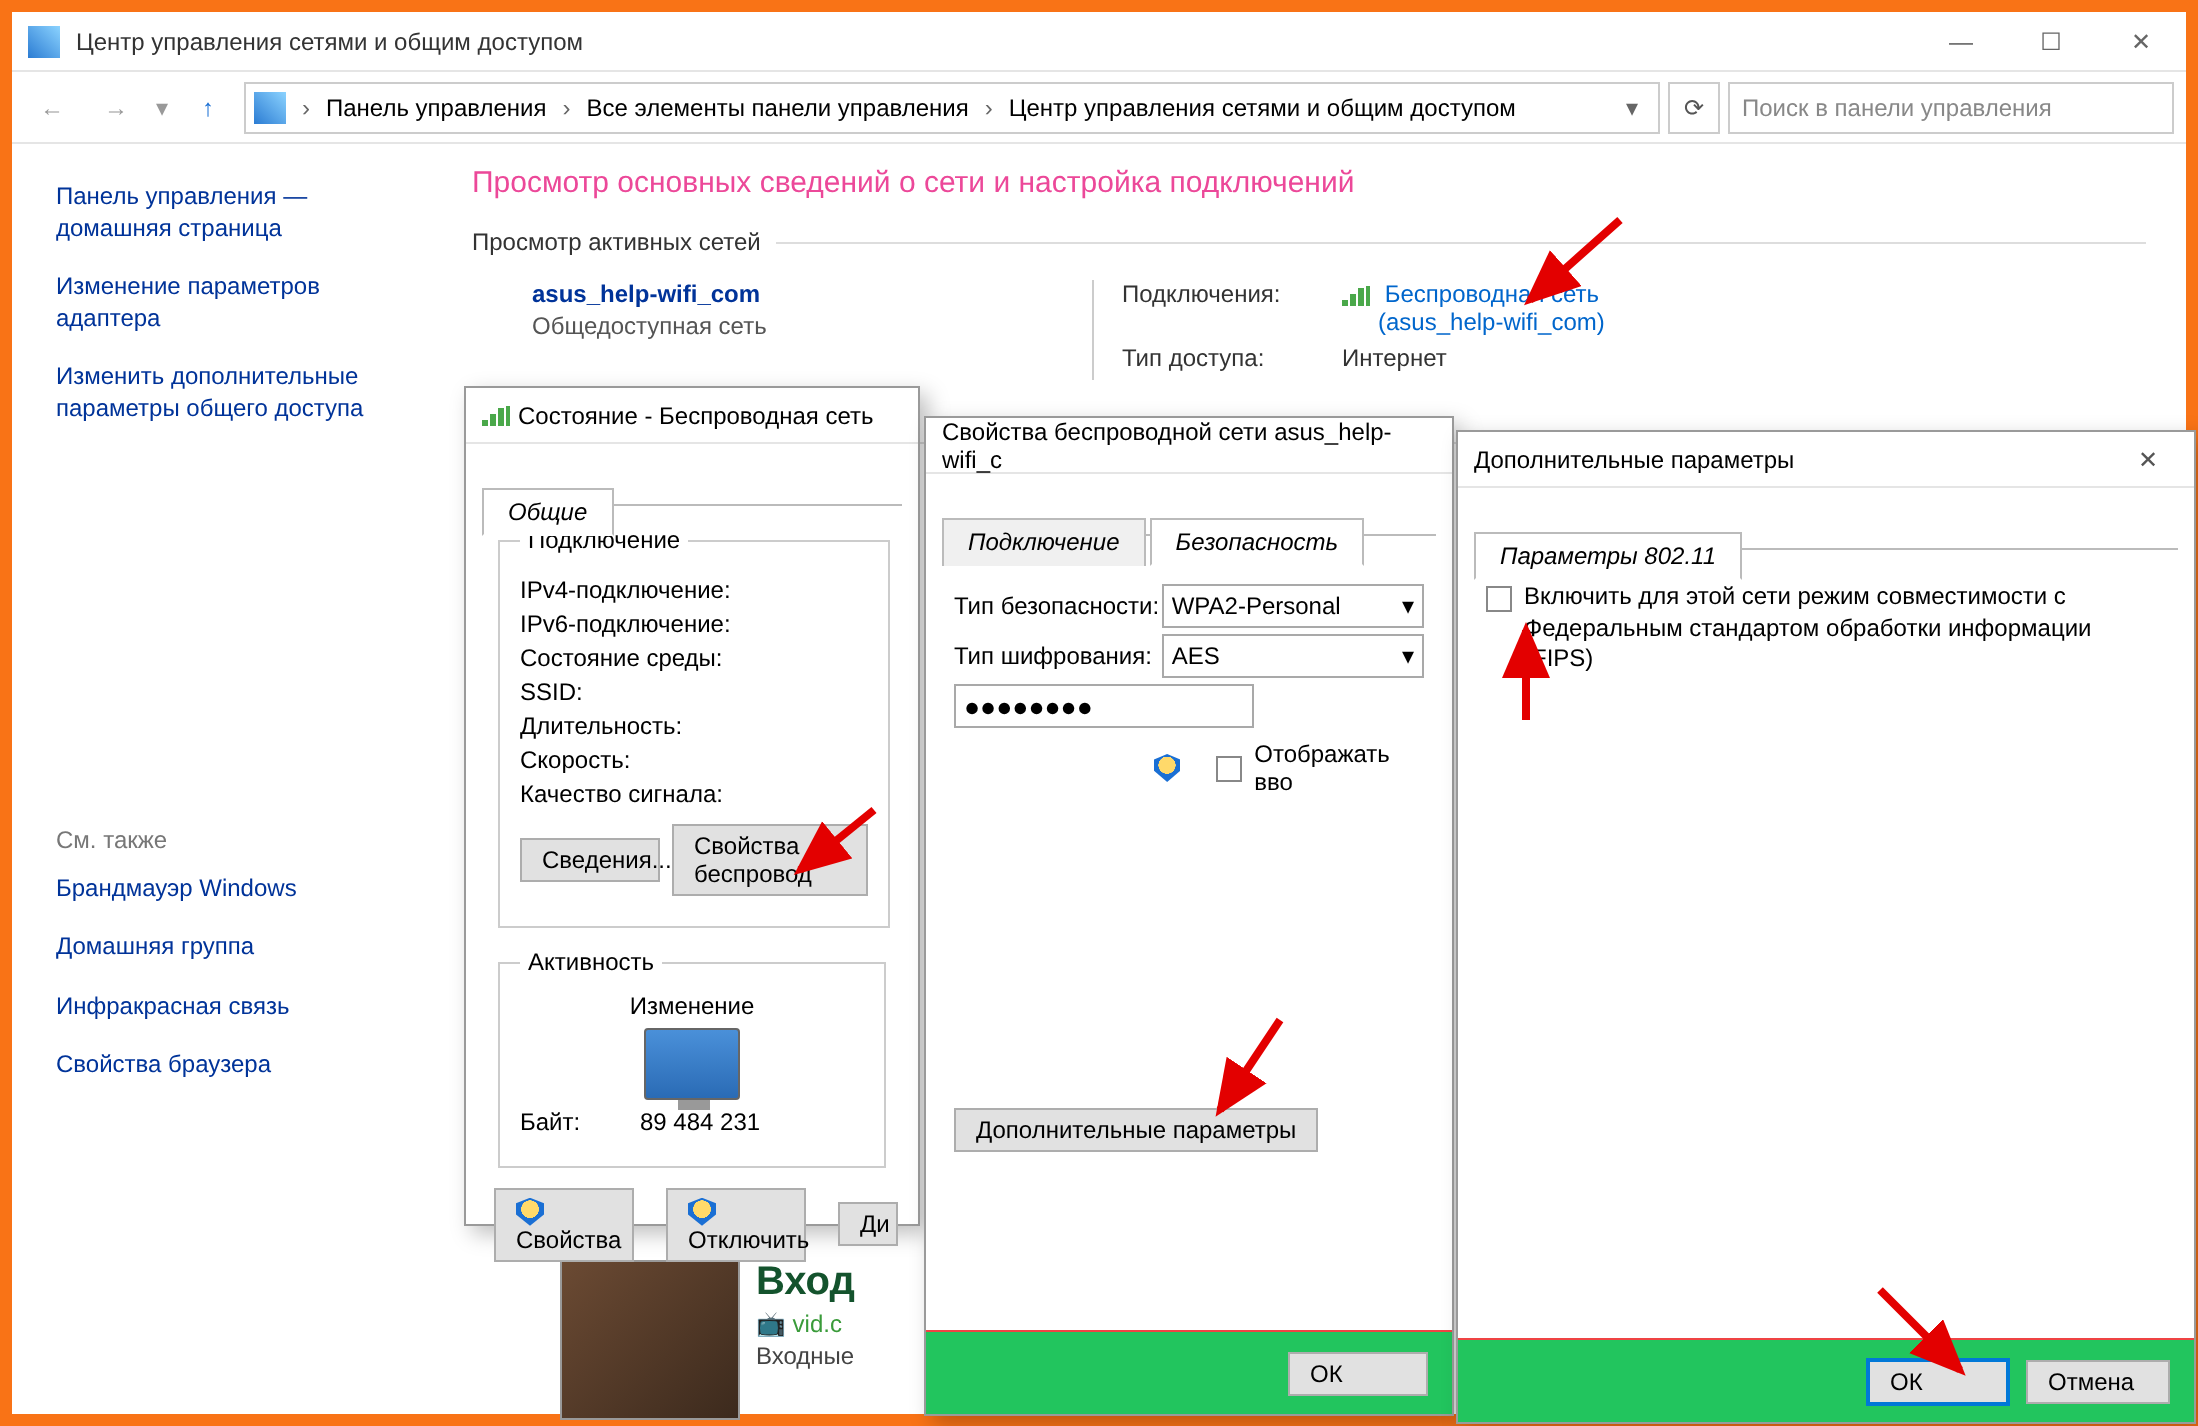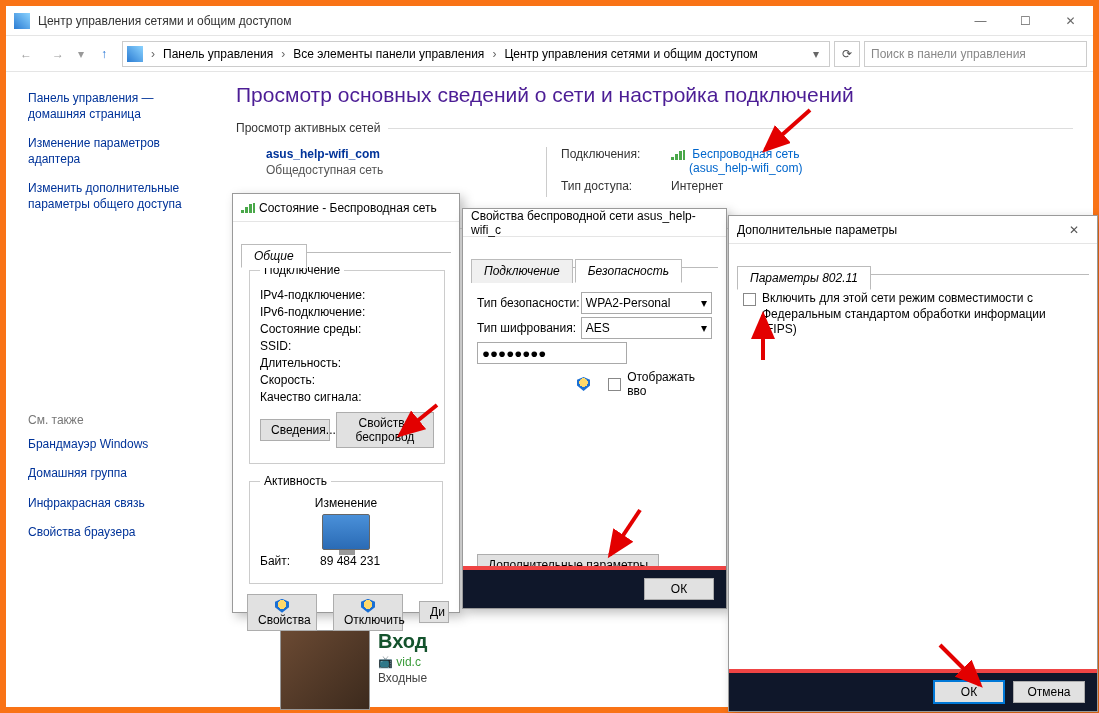--- a/index.html
+++ b/index.html
@@ -124,22 +124,22 @@
     margin-top: 200px;
     margin-bottom: 10px;
   }
 
   .content-area {
     flex: 1;
     padding: 10px 20px;
     position: relative;
   }
   .content-title {
-    color: #4c1d95;
-    font-size: 21px;
+    color: #ec4899;
+    font-size: 15px;
     margin-bottom: 14px;
   }
   .section-label {
     color: #333;
     margin-bottom: 8px;
     display: flex;
     align-items: center;
   }
   .section-label::after {
     content: "";
@@ -226,21 +226,21 @@
     margin-bottom: 10px;
   }
   legend { padding: 0 4px; }
   .row { display: flex; align-items: center; margin: 3px 0; }
   .row .label { width: 160px; }
   .btn {
     border: 1px solid #adadad;
     background: #e1e1e1;
     padding: 3px 10px;
     min-width: 70px;
-    text-align: center;
+    text-align: left;
     cursor: pointer;
   }
   .btn.primary { border: 2px solid #0078d7; background: #e1e1e1; }
   input[type=text].field, .field-sel {
     border: 1px solid #a9a9a9;
     height: 22px;
     padding: 0 4px;
     width: 150px;
     background: #fff;
   }
@@ -268,22 +268,22 @@
     content: "";
     position: absolute;
     bottom: -6px; left: 16px;
     width: 16px; height: 5px;
     background: #999;
   }
   .dlg-footer {
     position: absolute;
     left: 0; right: 0; bottom: 0;
     height: 42px;
-    background: #0f172a;
-    border-top: 4px solid #ef4444;
+    background: #22c55e;
+    border-top: 1px solid #ef4444;
     display: flex;
     align-items: center;
     justify-content: flex-end;
     padding-right: 12px;
     gap: 8px;
   }
 
   .checkbox {
     width: 13px; height: 13px;
     border: 1px solid #888;
@@ -460,21 +460,21 @@
       </div>
     </fieldset>
     <div class="row" style="gap:16px">
       <span class="btn"><span class="shield"></span> <span>Свойства</span></span>
       <span class="btn"><span class="shield"></span> <span>Отключить</span></span>
       <span class="btn" style="min-width:30px">Ди</span>
     </div>
   </div>
 </div>
 
-<div class="dialog" style="left:462px; top:208px; width:265px; height:401px;">
+<div class="dialog" style="left:462px; top:208px; width:265px; height:500px;">
   <div class="dlg-title">
     <span class="t">Свойства беспроводной сети asus_help-wifi_c</span>
   </div>
   <div class="tabstrip">
     <div class="tab">Подключение</div>
     <div class="tab active">Безопасность</div>
   </div>
   <div class="dlg-body">
     <div class="row" style="margin-top:14px">
       <span class="label" style="width:120px">Тип безопасности:</span>

